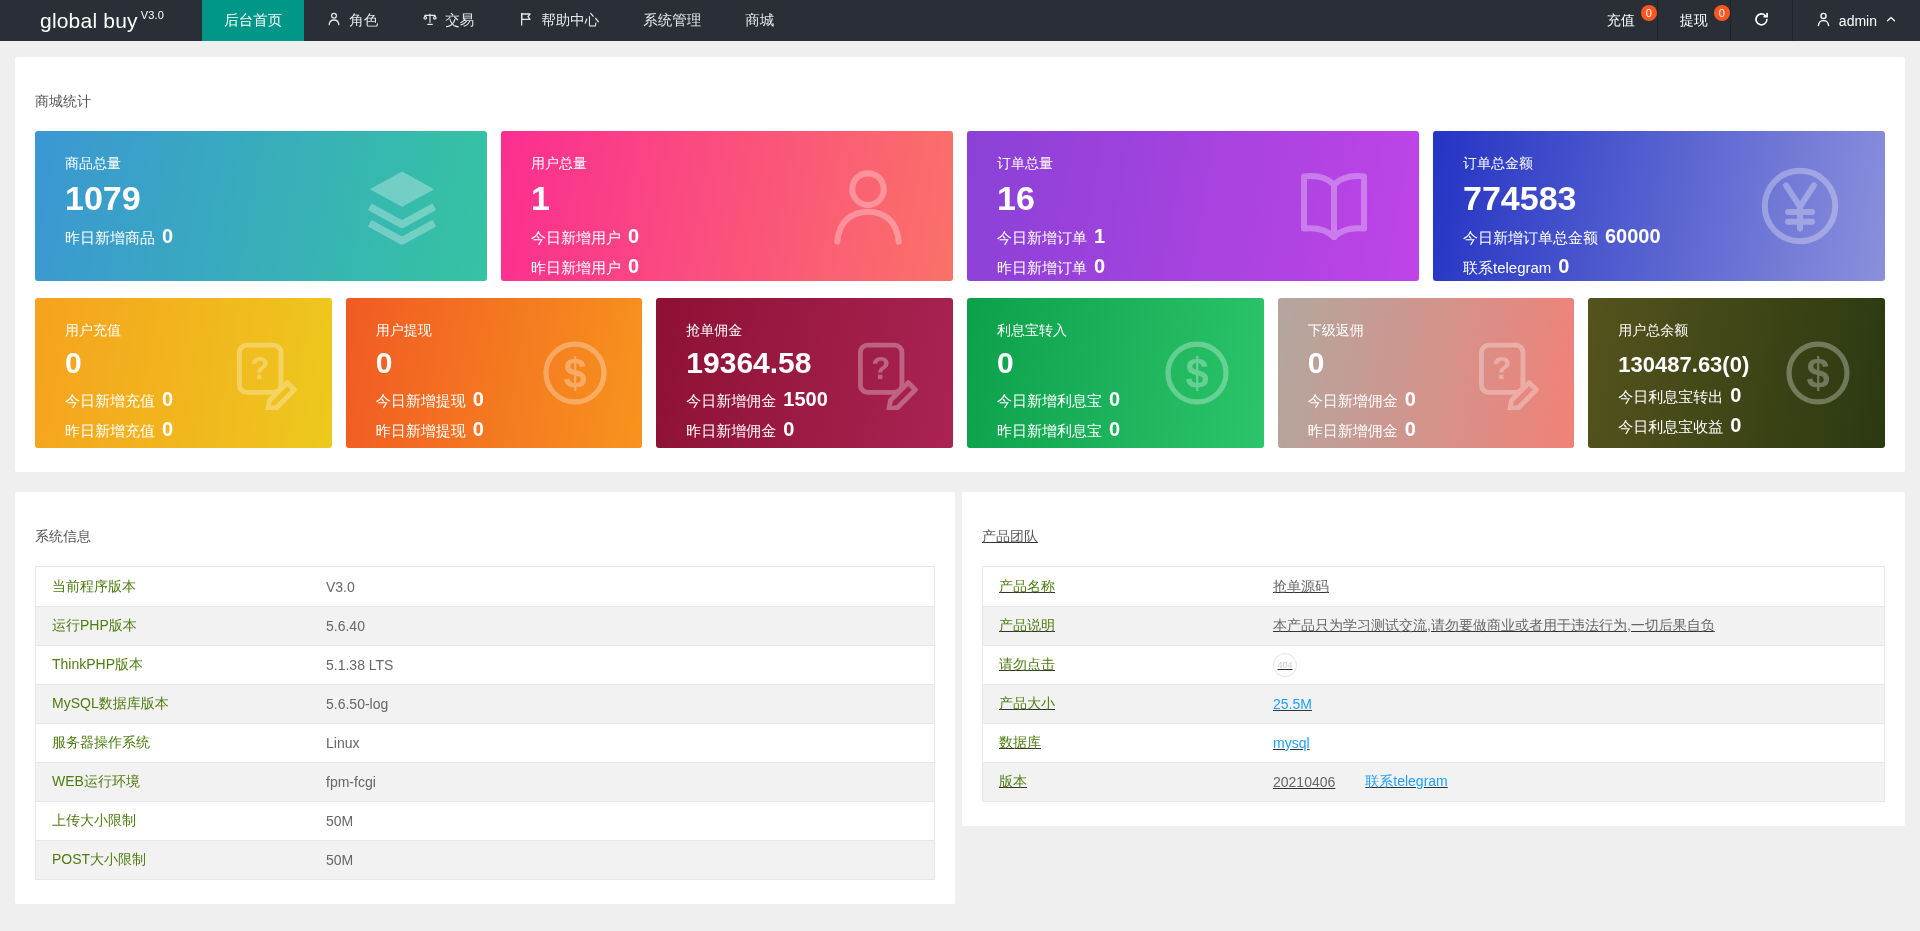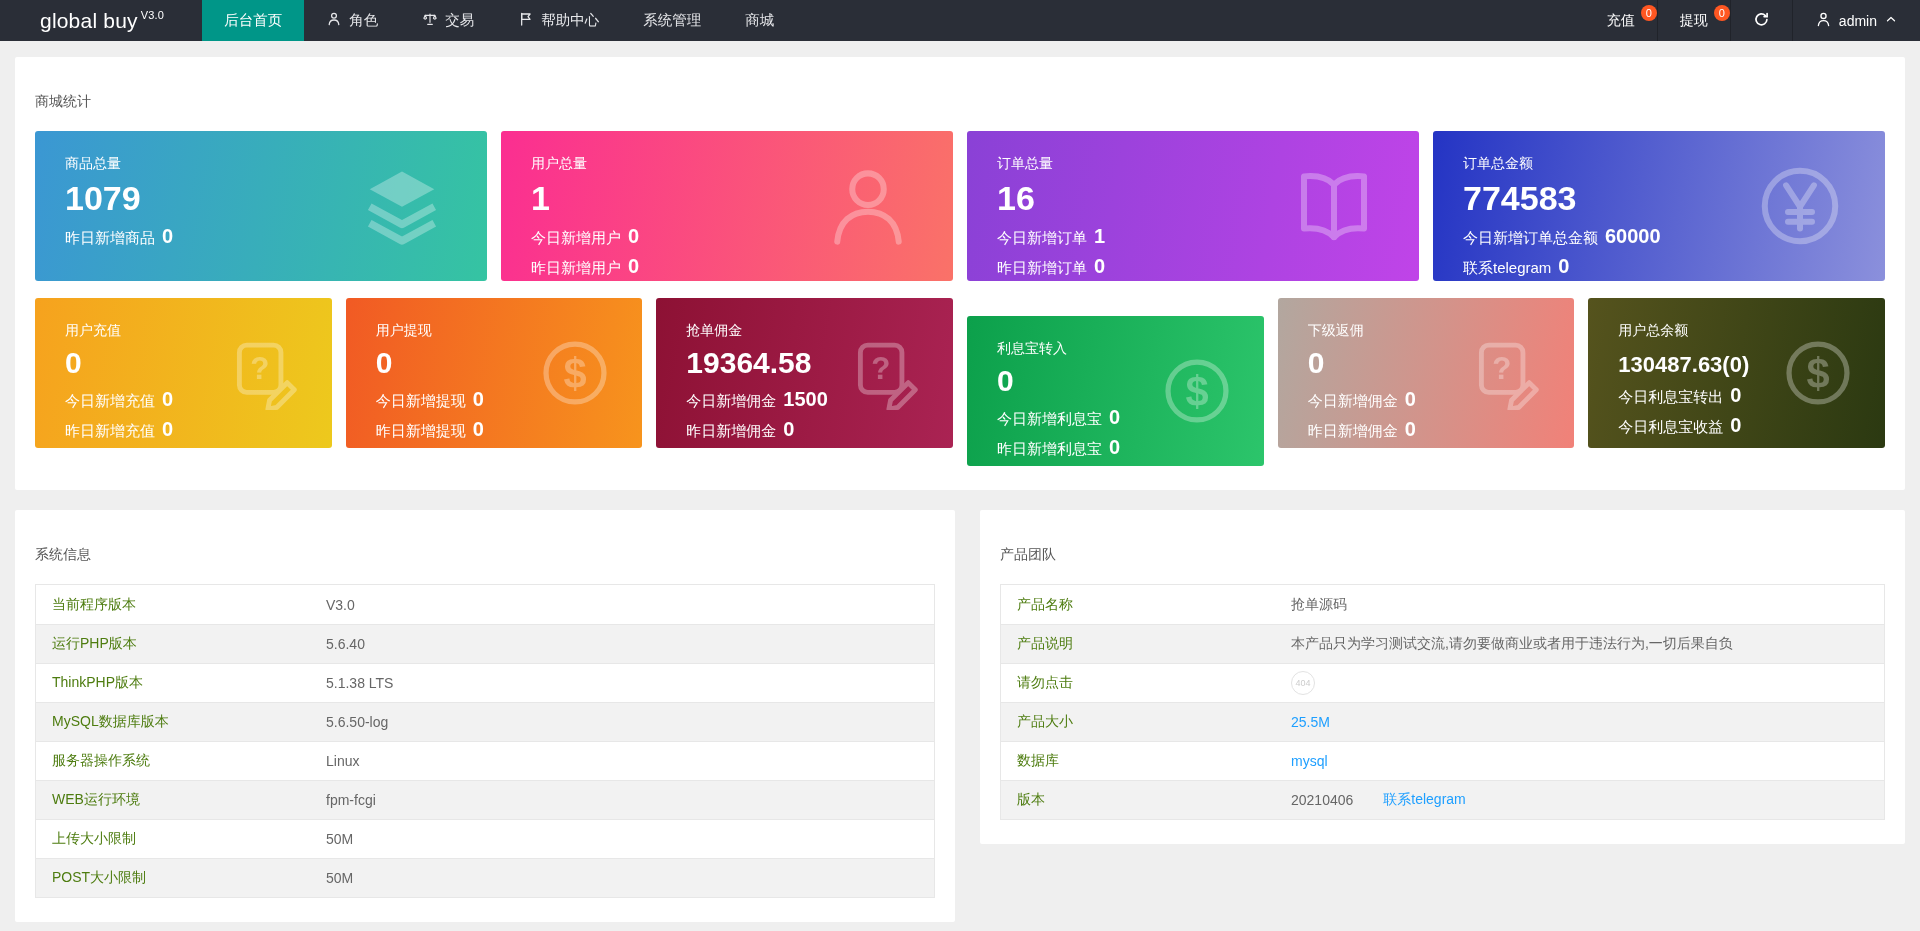--- a/index.html
+++ b/index.html
@@ -33,23 +33,23 @@
   .card-title { font-size:14px; }
   .card-value { font-size:34px; font-weight:bold; line-height:1.15; margin-top:6px; }
   .row2 .card-value { font-size:30px; }
   .card-value.small { font-size:22px; margin-top:12px; }
   .card-line { font-size:15px; margin-top:7px; }
   .card-line .num { font-size:20px; font-weight:bold; margin-left:7px; }
   .card-icon { position:absolute; right:40px; top:50%; transform:translateY(-50%); width:90px; height:90px; opacity:.3; color:#fff; }
   .row2 .card-icon { right:30px; width:74px; height:74px; }
   .card-icon svg { width:100%; height:100%; }
   
-  .bottom { display:flex; gap:25px; margin-top:20px; align-items:flex-start; }
+  .bottom { display:flex; gap:7px; margin-top:20px; align-items:flex-start; }
   .panel-left { width:940px; flex:none; }
-  .panel-right { flex:1; }
+  .panel-right { flex:1;text-decoration:underline; }
   .info-table { margin-top:20px; border:1px solid #e7e7e7; }
   .info-row { display:flex; align-items:center; height:39px; font-size:14px; color:#666; }
   .info-row + .info-row { border-top:1px solid #e7e7e7; }
   .info-row:nth-child(even) { background:#f2f2f2; }
   .info-label { width:290px; padding-left:16px; flex:none; color:#4d7c0f; }
   .info-value { flex:1; display:flex; align-items:center; gap:30px; }
   .link { color:#1e9fff; cursor:pointer; text-decoration:none; }
   .badge-404 { width:24px; height:24px; border:1px solid #e3e3e3; border-radius:50%; color:#ccc; font-size:9px; display:inline-flex; align-items:center; justify-content:center; cursor:pointer; }
 </style>
 </head>
@@ -194,21 +194,21 @@
         <div class="card-title">抢单佣金</div>
         <div class="card-value">19364.58</div>
         <div class="card-line"><span>今日新增佣金</span><b class="num">1500</b></div>
         <div class="card-line"><span>昨日新增佣金</span><b class="num">0</b></div>
         <span class="card-icon"><svg viewBox="0 0 26 26" fill="none" stroke="currentColor" stroke-width="1.7" stroke-linejoin="round">
               <rect x="4" y="3.2" width="14.6" height="16.6" rx="2.6"></rect>
               <text x="11.2" y="15.2" font-size="11" font-weight="bold" text-anchor="middle" fill="currentColor" stroke="none">?</text>
               <path d="M14.6 22.6l6.2-6.2 2.5 2.5-6.2 6.2-3.1.6z"></path>
             </svg></span>
       </div>
-      <div class="card" style="background: linear-gradient(100deg, rgb(12, 160, 75), rgb(44, 197, 107)); margin-top: 18px;">
+      <div class="card" style="background: linear-gradient(100deg, rgb(12, 160, 75), rgb(44, 197, 107));">
         <div class="card-title">利息宝转入</div>
         <div class="card-value">0</div>
         <div class="card-line"><span>今日新增利息宝</span><b class="num">0</b></div>
         <div class="card-line"><span>昨日新增利息宝</span><b class="num">0</b></div>
         <span class="card-icon"><svg viewBox="0 0 24 24" fill="none" stroke="currentColor" stroke-width="1.7">
               <circle cx="12" cy="12" r="9.4"></circle>
               <text x="12" y="16.8" font-size="13.5" font-weight="bold" text-anchor="middle" fill="currentColor" stroke="none">$</text>
             </svg></span>
       </div>
       <div class="card" style="background: linear-gradient(100deg, rgb(178, 167, 159), rgb(241, 129, 120));">

